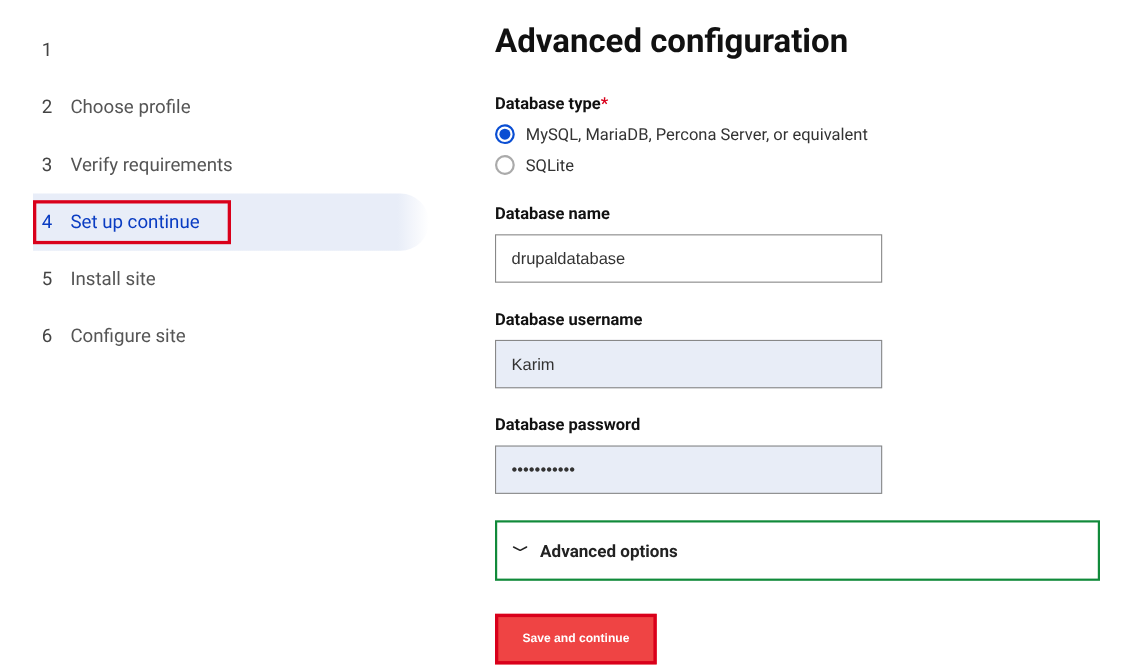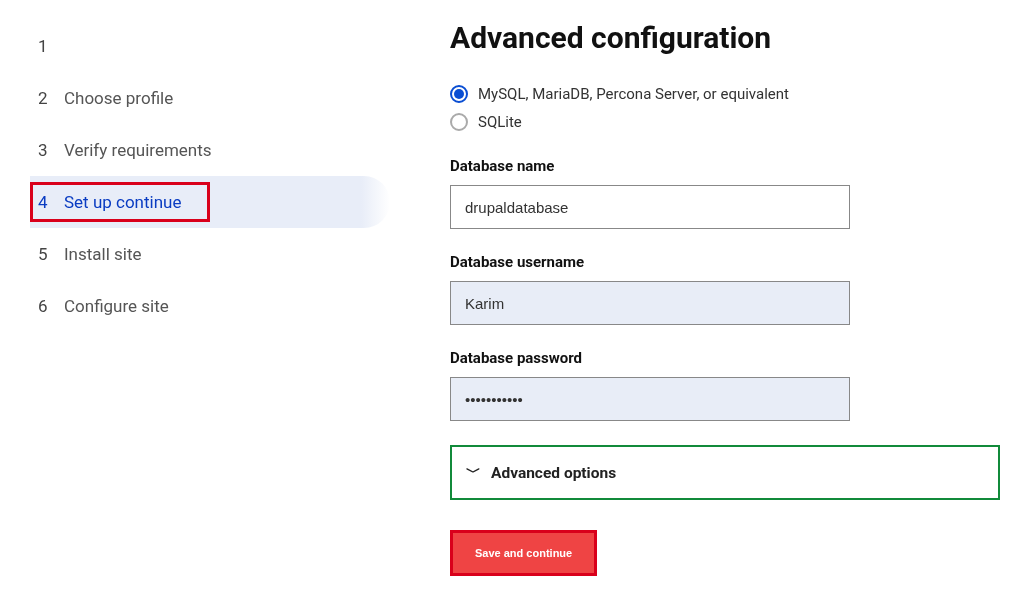--- a/index.html
+++ b/index.html
@@ -85,21 +85,21 @@
     }
     .radio-circle.selected { border-color: #0a4ed3; }
     .radio-dot {
       width: 10px;
       height: 10px;
       border-radius: 50%;
       background: #0a4ed3;
     }
     .form-field { margin-bottom: 24px; }
     .text-input {
-      width: 400px;
+      width: 352px;
       height: 44px;
       border: 1px solid #888;
       padding: 0 14px;
       font-size: 15px;
       background: #fff;
       color:#333;
     }
     .text-input.filled-bg { background: #e8edf7; }
     .advanced {
       border: 2px solid #118a3a;
@@ -154,20 +154,23 @@
     <div class="step">
       <span class="step-num">6</span>
       <span>Configure site</span>
     </div>
   </nav>
 
   <main class="main">
     <h1>Advanced configuration</h1>
 
     <div class="form-field">
+      <span class="field-label">
+        <span>Database type</span><span class="required">*</span>
+      </span>
       <div class="radio-group">
         <label class="radio-item">
           <span class="radio-circle selected">
               <span class="radio-dot"></span>
             </span>
           <span>MySQL, MariaDB, Percona Server, or equivalent</span>
         </label>
         <label class="radio-item">
           <span class="radio-circle"></span>
           <span>SQLite</span>

